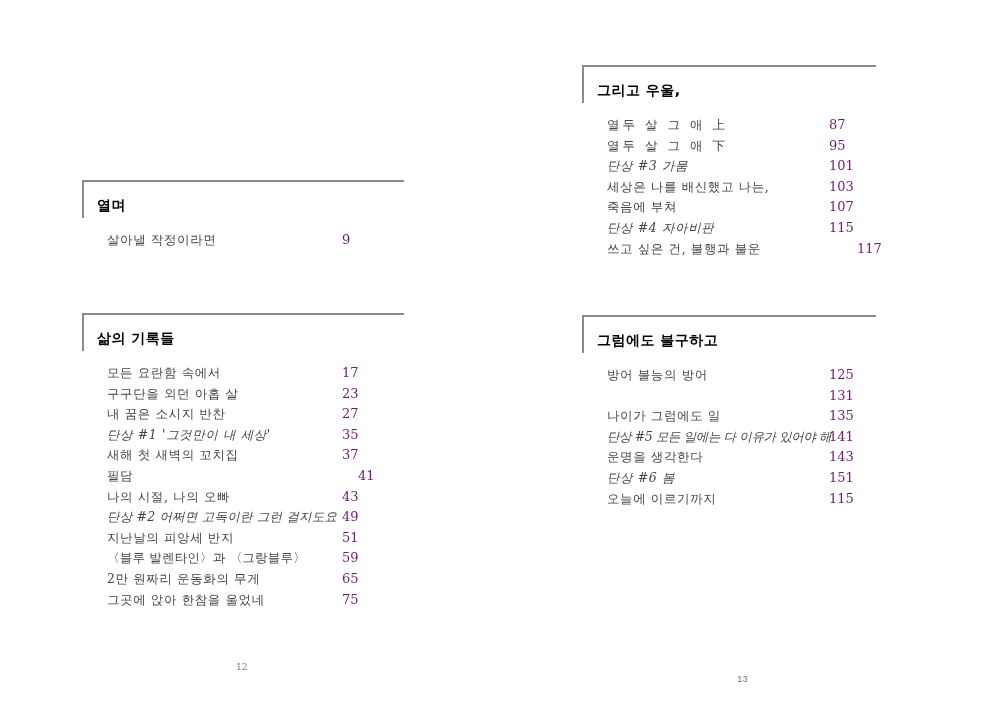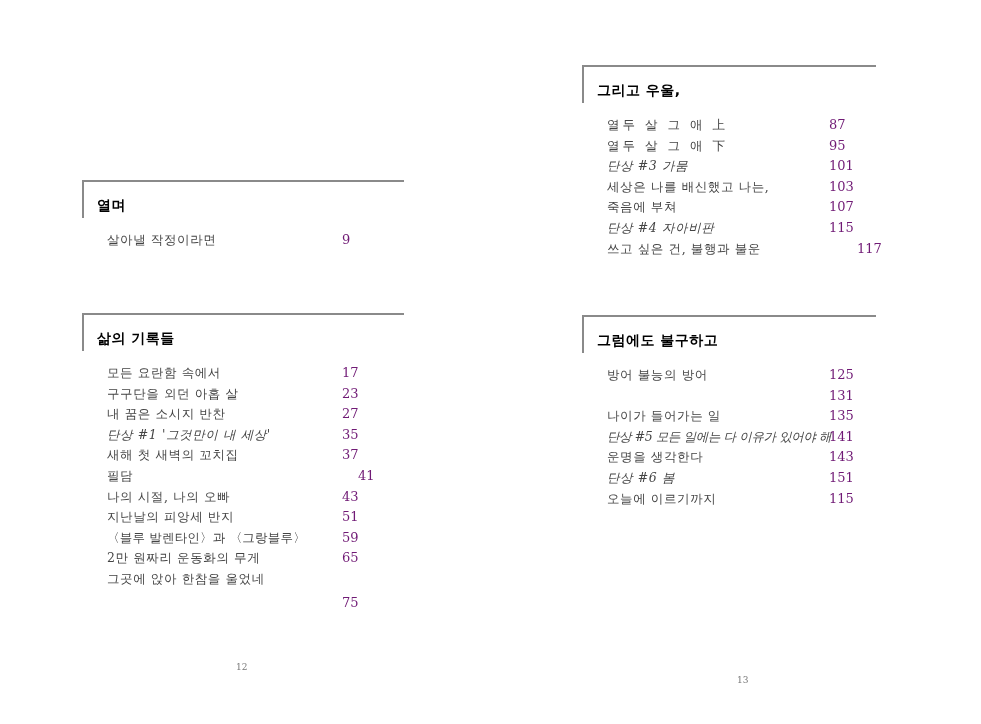--- a/index.html
+++ b/index.html
@@ -120,34 +120,38 @@
       </li>
       <li class="entry">
         <span class="etitle">필담</span>
         <span class="epage" style="left:235px;margin-left:16px;">41</span>
       </li>
       <li class="entry">
         <span class="etitle">나의 시절, 나의 오빠</span>
         <span class="epage" style="left:235px;">43</span>
       </li>
       <li class="entry">
+        <span class="etitle italic" style="letter-spacing:0.2px;">단상 #2 어쩌면 고독이란 그런 걸지도요</span>
+        <span class="epage" style="left:235px;">49</span>
+      </li>
+      <li class="entry">
         <span class="etitle">지난날의 피앙세 반지</span>
         <span class="epage" style="left:235px;">51</span>
       </li>
       <li class="entry">
         <span class="etitle" style="letter-spacing:0.2px;">〈블루 발렌타인〉과 〈그랑블루〉</span>
         <span class="epage" style="left:235px;">59</span>
       </li>
       <li class="entry">
         <span class="etitle">2만 원짜리 운동화의 무게</span>
         <span class="epage" style="left:235px;">65</span>
       </li>
       <li class="entry">
         <span class="etitle">그곳에 앉아 한참을 울었네</span>
-        <span class="epage" style="left:235px;margin-top:24px;">75</span>
+        <span class="epage" style="left:235px;">75</span>
       </li>
     </ul>
   </div>
 
   <div class="page-num" style="left:236px; top:662px;">12</div>
 </div>
 
 <div class="page page-right">
 
   <div class="section" style="left:92px; top:65px; width:294px;">
@@ -192,21 +196,21 @@
     </div>
     <ul class="entries" style="margin-left:25px; margin-top:12px;">
       <li class="entry">
         <span class="etitle">방어 불능의 방어</span>
         <span class="epage" style="left:222px;">125</span>
       </li>
       <li class="entry">
         <span class="epage" style="left:222px;">131</span>
       </li>
       <li class="entry">
-        <span class="etitle">나이가 들어가는 일</span>
+        <span class="etitle">나이가 그럼에도 일</span>
         <span class="epage" style="left:222px;">135</span>
       </li>
       <li class="entry">
         <span class="etitle italic" style="letter-spacing:-0.4px;">단상 #5 모든 일에는 다 이유가 있어야 해</span>
         <span class="epage" style="left:222px;">141</span>
       </li>
       <li class="entry">
         <span class="etitle">운명을 생각한다</span>
         <span class="epage" style="left:222px;">143</span>
       </li>
@@ -215,14 +219,14 @@
         <span class="epage" style="left:222px;">151</span>
       </li>
       <li class="entry">
         <span class="etitle">오늘에 이르기까지</span>
         <span class="epage" style="left:222px;">115</span>
       </li>
     </ul>
   </div>
 
 
-  <div class="page-num" style="left:247px; top:675px;">13</div>
+  <div class="page-num" style="left:247px; top:675px;font-family:Liberation Mono, monospace;">13</div>
 </div>
 
 </body></html>

